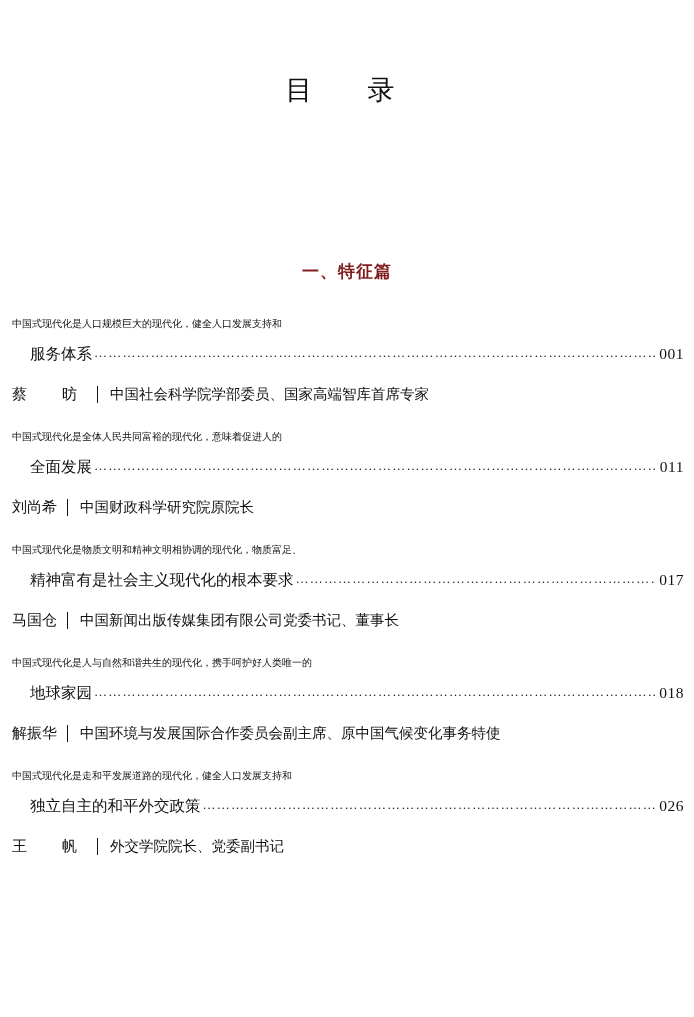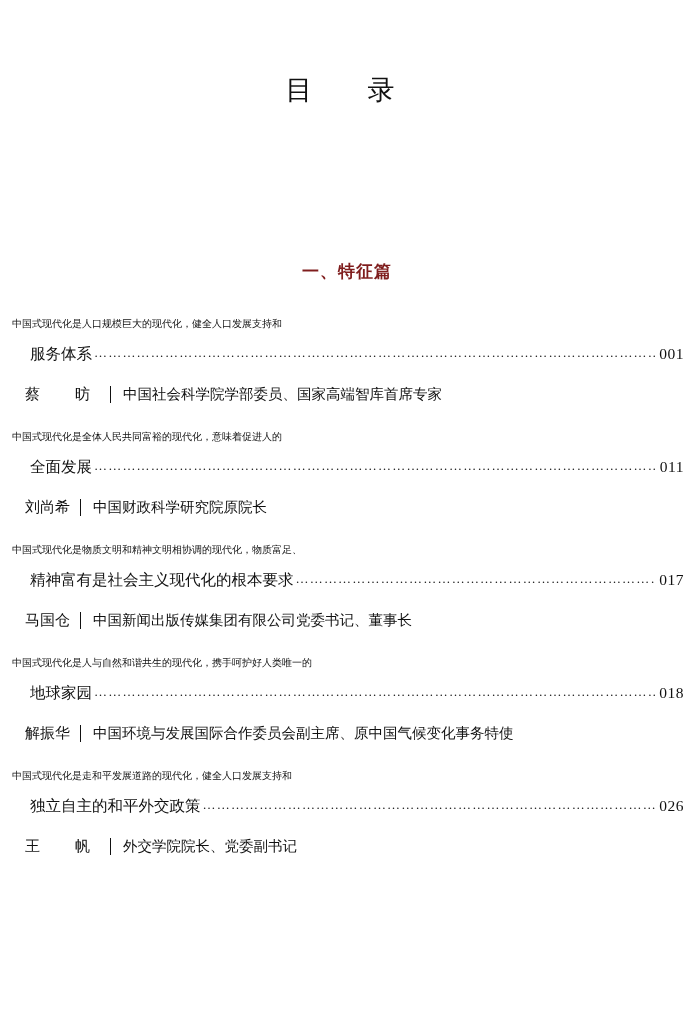--- a/index.html
+++ b/index.html
@@ -83,21 +83,20 @@
   }
   .byline {
     display: flex;
     align-items: center;
     font-size: 14px;
     line-height: 28px;
     color: #111;
     margin-top: 10px;
     margin-bottom: 14px;
     padding-left: 2px;
-    margin-left: 13px;
   }
   .byline .author {
     flex: 0 0 auto;
     font-size: 15px;
     letter-spacing: 0px;
     white-space: nowrap;
   }
   .byline .author.spaced {
     letter-spacing: 10px;
   }

